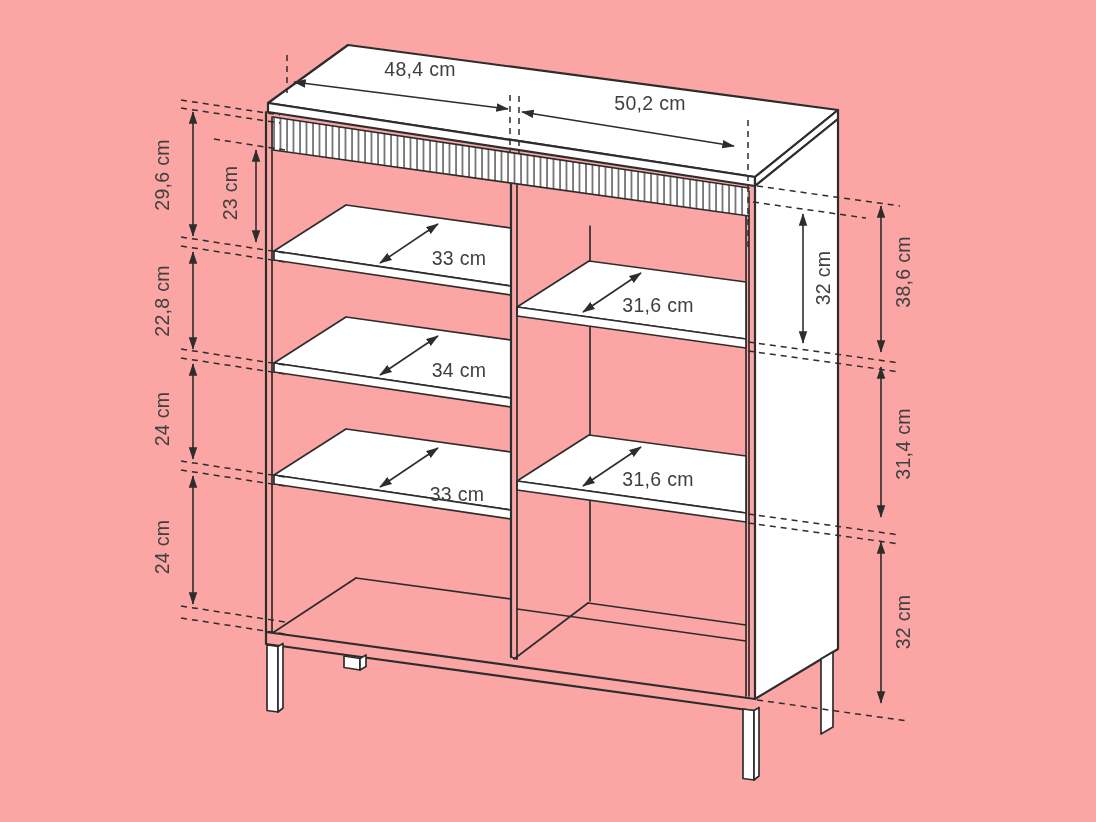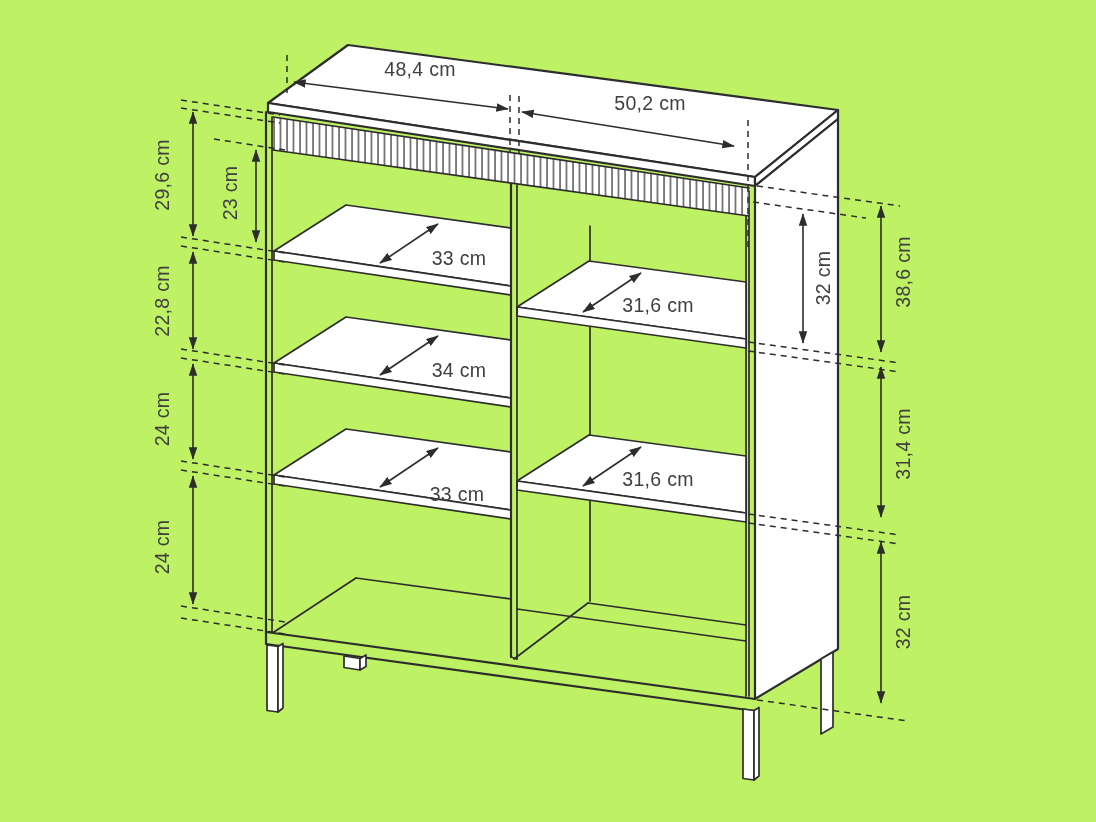--- a/index.html
+++ b/index.html
@@ -1,16 +1,16 @@
 <!DOCTYPE html>
 <html><head>
 <meta charset="utf-8">
 <style>
   html,body{margin:0;padding:0;background:#ffffff;}
-  .stage{position:relative;width:1096px;height:822px;background:#bef264;overflow:hidden;
+  .stage{position:relative;width:1096px;height:822px;background:#fca5a5;overflow:hidden;
          font-family:"Liberation Sans",sans-serif;}
   svg{display:block;}
   .edge   {fill:none;stroke:#2d2d2d;stroke-width:2.2;stroke-linejoin:round;stroke-linecap:round;}
   .edge2  {fill:none;stroke:#2d2d2d;stroke-width:1.7;stroke-linejoin:round;stroke-linecap:round;}
   .face   {fill:#ffffff;stroke:#2d2d2d;stroke-width:2.2;stroke-linejoin:round;}
   .face2  {fill:#ffffff;stroke:#2d2d2d;stroke-width:1.7;stroke-linejoin:round;}
   .dim    {fill:none;stroke:#2d2d2d;stroke-width:1.6;}
   .ext    {fill:none;stroke:#2d2d2d;stroke-width:1.5;stroke-dasharray:6 5;}
   .lbl    {font-family:"Liberation Sans",sans-serif;font-size:19.5px;font-weight:500;
            letter-spacing:.3px;fill:#404040;}

